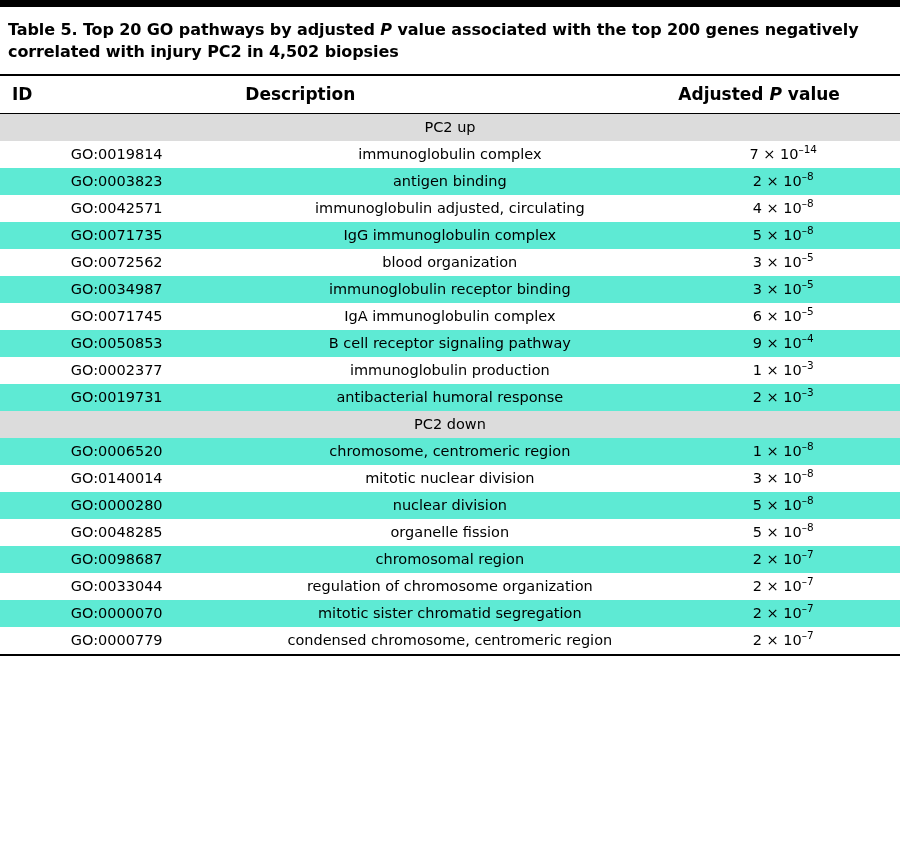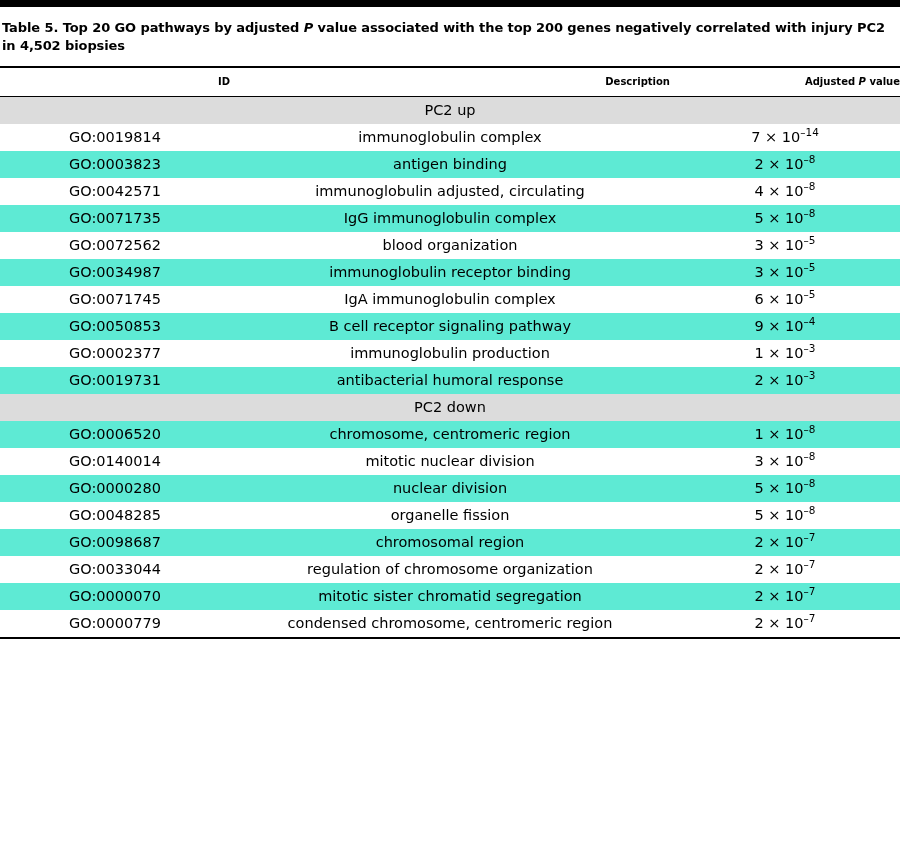--- a/index.html
+++ b/index.html
@@ -20,45 +20,45 @@
     height: 846px;
     box-sizing: border-box;
     position: relative;
   }
   .top-rule {
     height: 7px;
     background: #000000;
     width: 900px;
   }
   .caption {
-    padding: 12px 8px 0 2px;
-    font-size: 13px;
+    padding: 12px 8px 0 8px;
+    font-size: 16px;
     font-weight: bold;
     line-height: 1.38;
     letter-spacing: -0.1px;
   }
   .caption em {
     font-style: italic;
     font-weight: bold;
   }
   .caption-rule {
     margin-top: 11px;
     border-top: 2px solid #000000;
     width: 900px;
   }
   table.go-table {
     width: 900px;
     border-collapse: collapse;
     font-size: 14.5px;
   }
   table.go-table th {
     font-weight: bold;
-    font-size: 10px;
-    padding: 8px 0 9px 0;
-    text-align: right;
+    font-size: 17px;
+    padding: 8px 0 9px 12px;
+    text-align: left;
     border-bottom: 1.6px solid #000000;
   }
   table.go-table th em {
     font-style: italic;
   }
   table.go-table td {
     padding: 5px 0 6px 0;
     text-align: center;
     font-size: 14.5px;
   }

